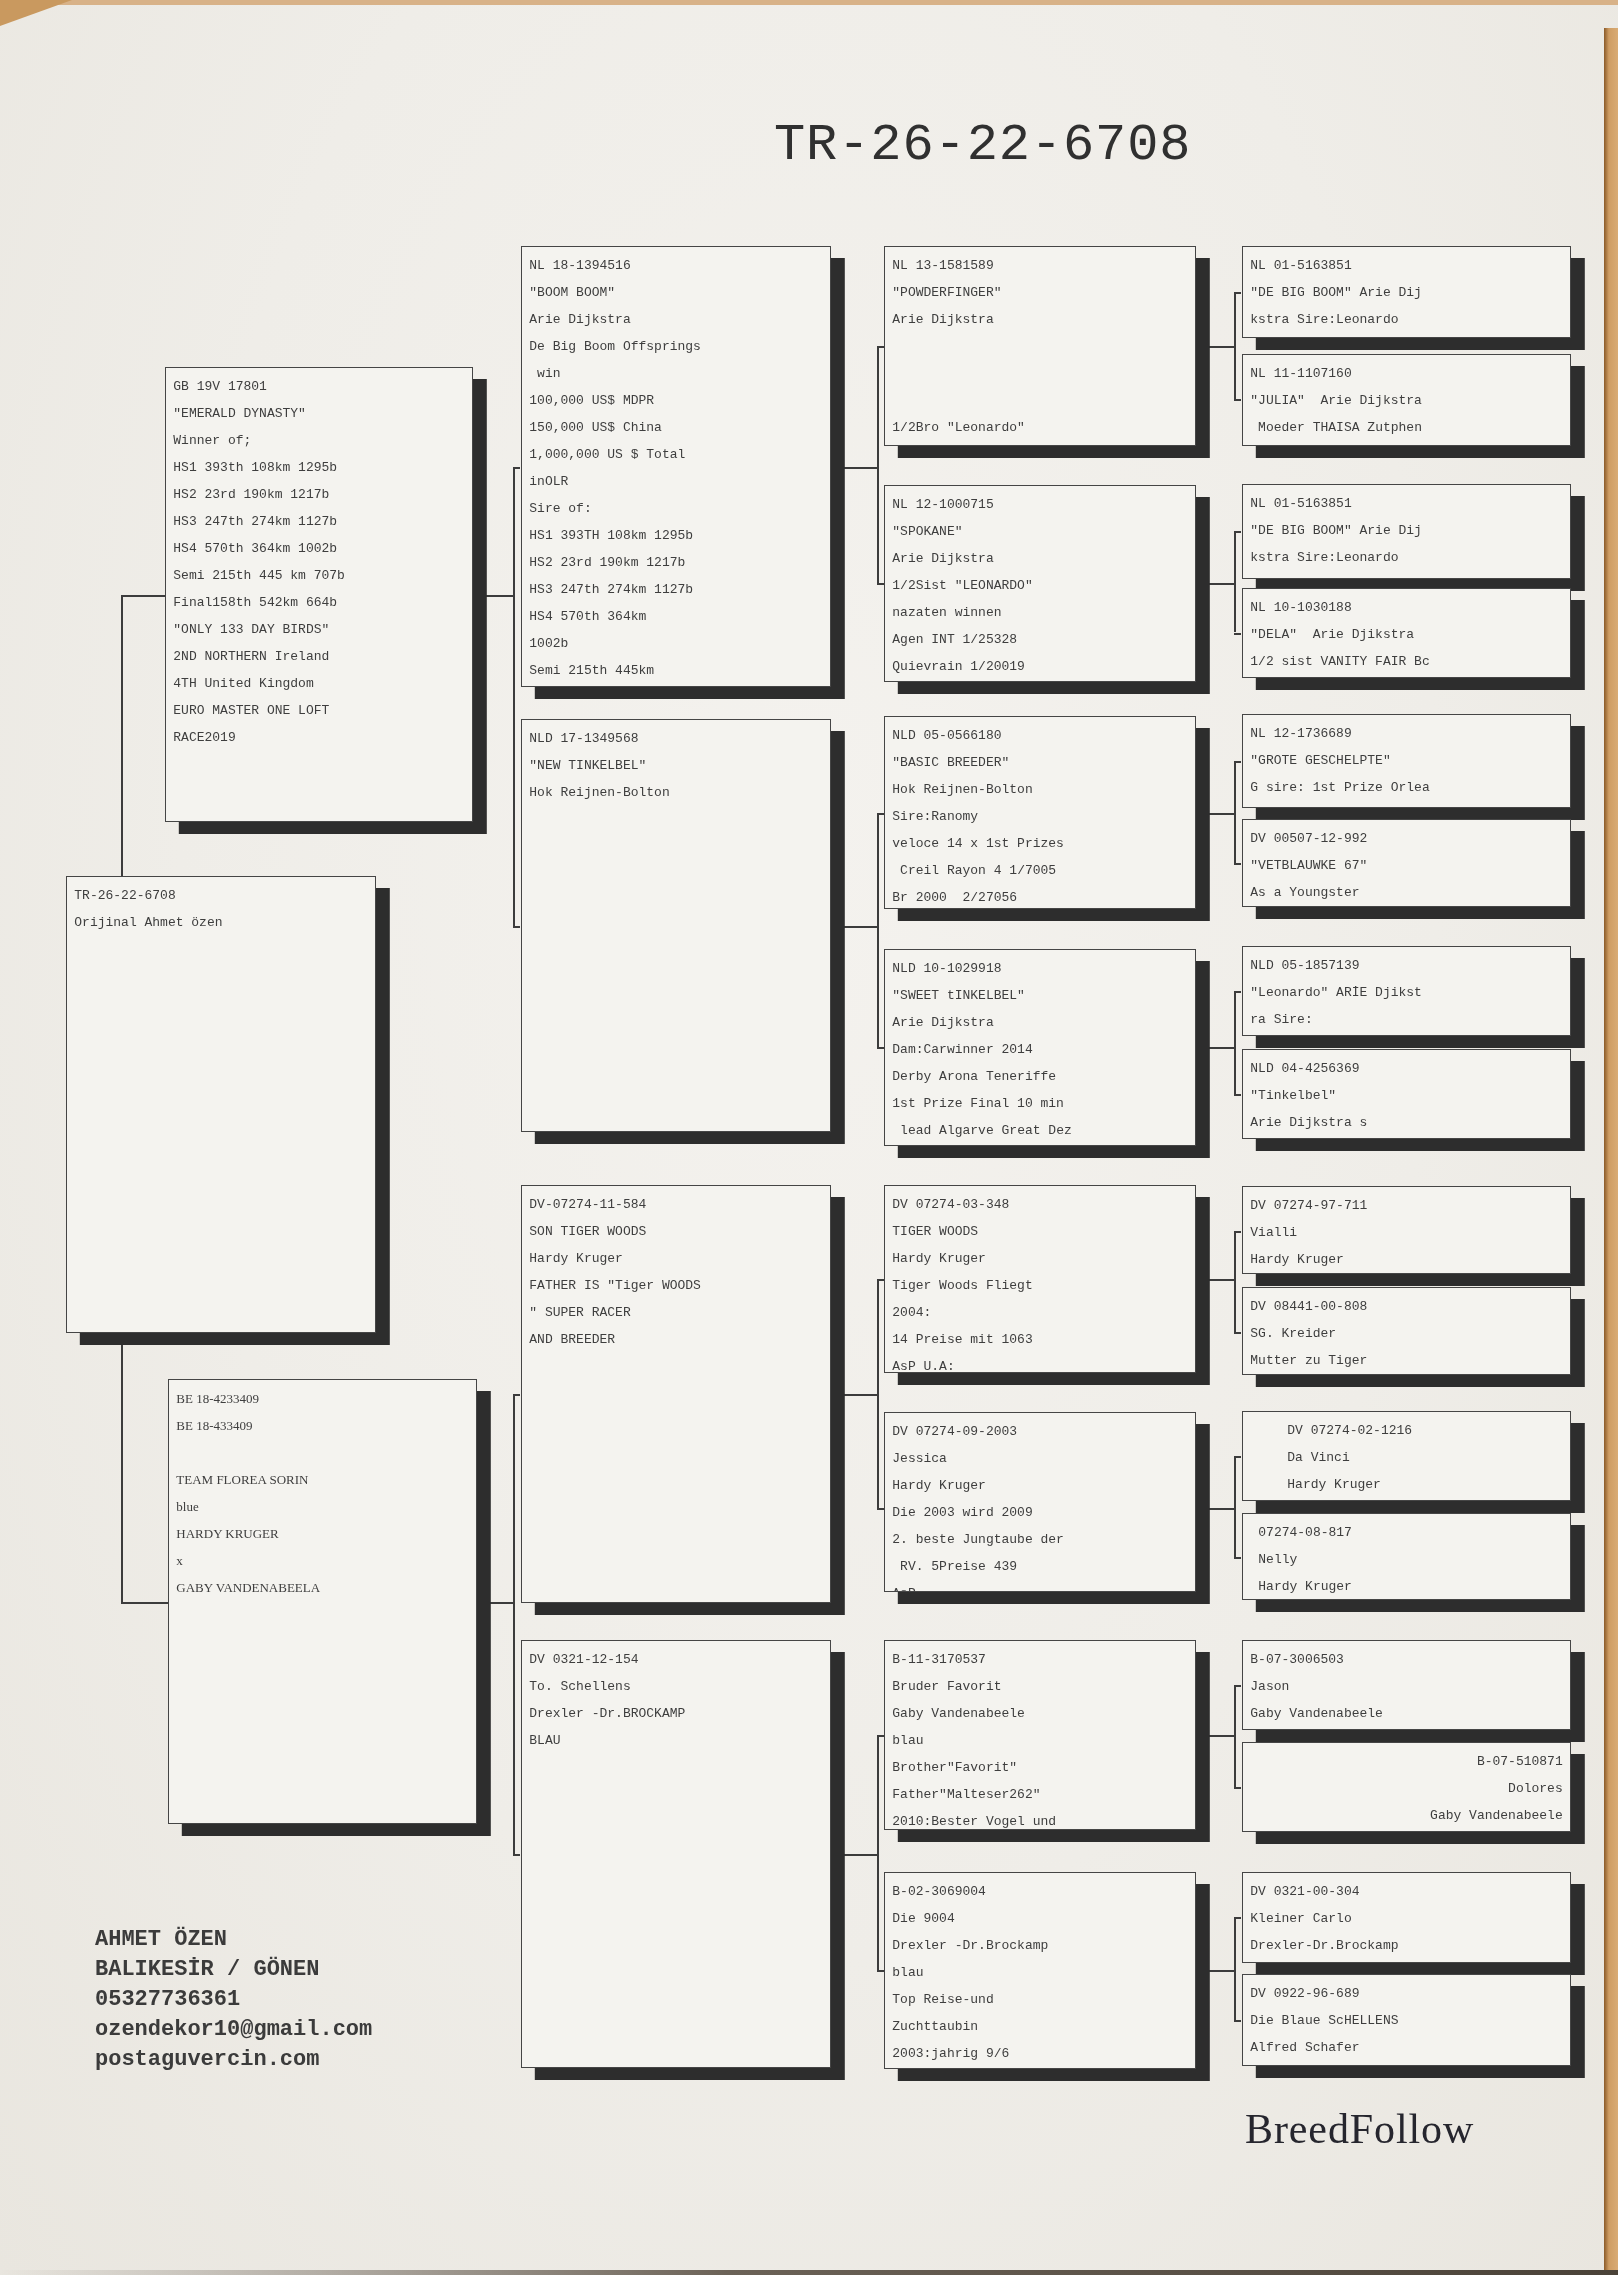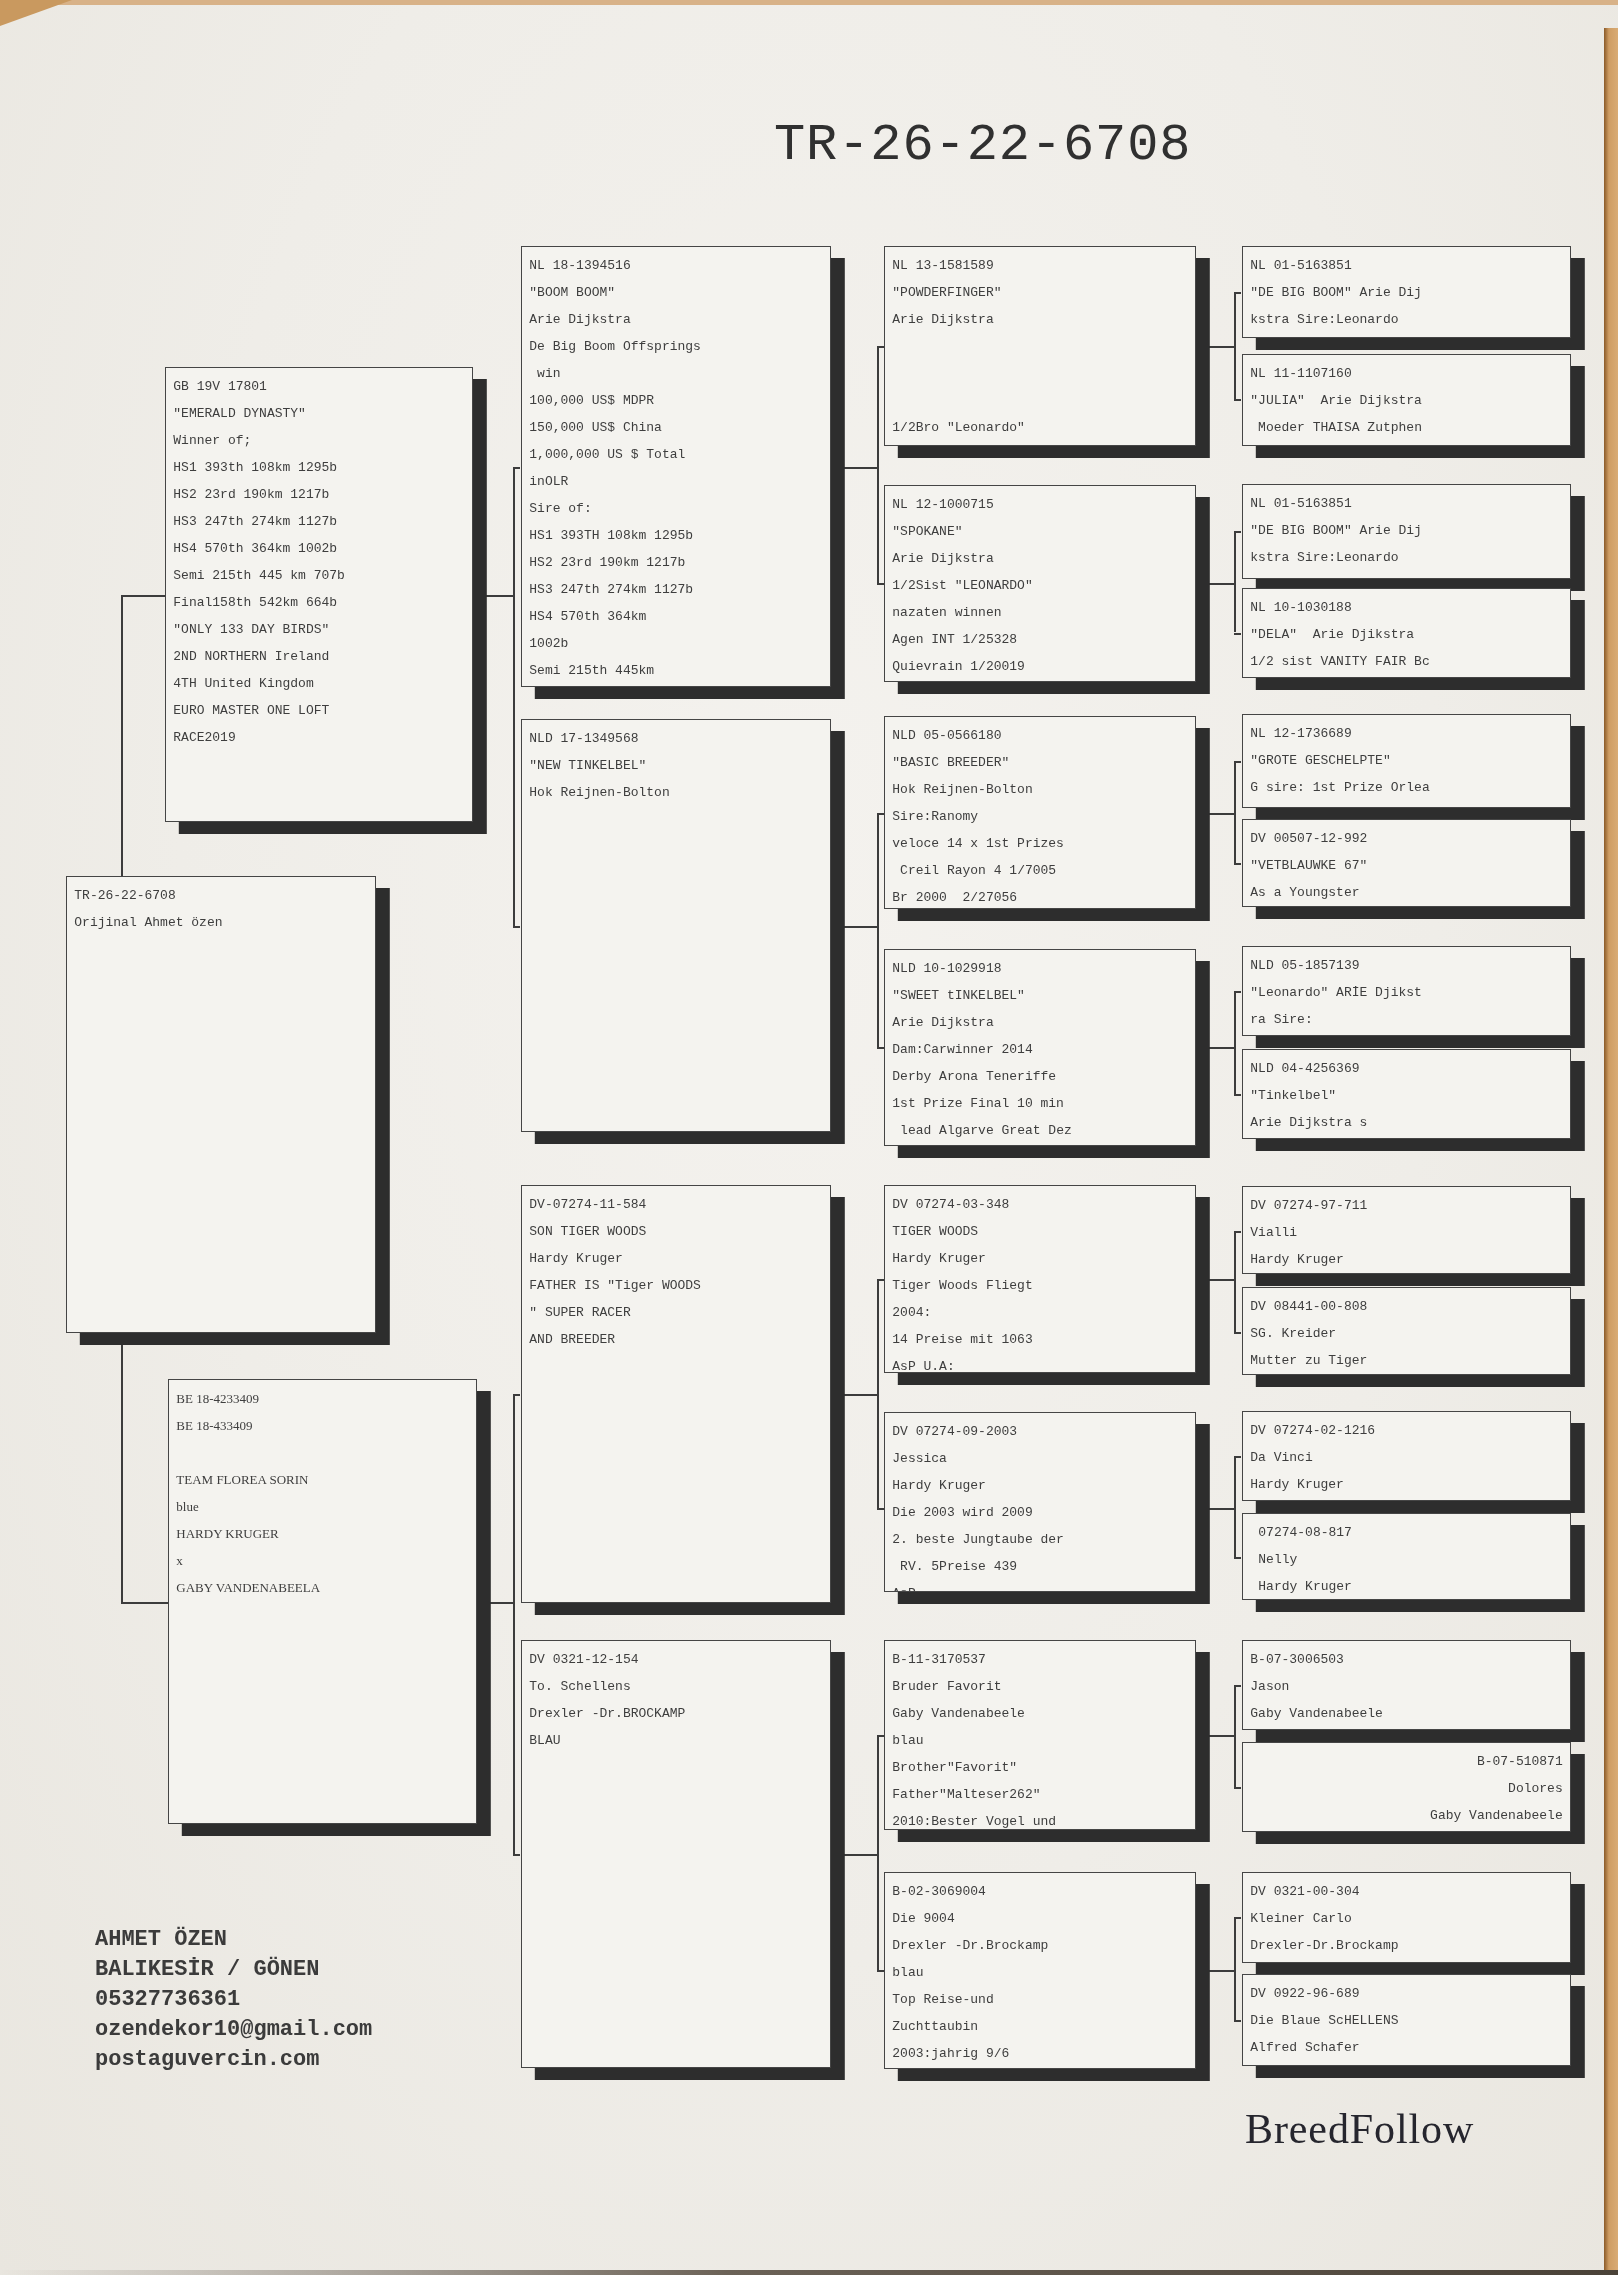--- a/index.html
+++ b/index.html
@@ -244,21 +244,21 @@
   <div class="box" style="left:1242px;top:1186px;width:329px;height:88px;">
     <div class="box-text">DV 07274-97-711
 Vialli
 Hardy Kruger</div>
   </div>
   <div class="box" style="left:1242px;top:1287px;width:329px;height:88px;">
     <div class="box-text">DV 08441-00-808
 SG. Kreider
 Mutter zu Tiger</div>
   </div>
-  <div class="box" style="left:1242px;top:1411px;width:329px;height:90px;">
+  <div class="box" style="left:1242px;top:1411px;width:329px;height:90px;padding-left:37px;">
     <div class="box-text">DV 07274-02-1216
 Da Vinci
 Hardy Kruger</div>
   </div>
   <div class="box" style="left:1242px;top:1513px;width:329px;height:87px;padding-left:8px;">
     <div class="box-text">07274-08-817
 Nelly
 Hardy Kruger</div>
   </div>
   <div class="box" style="left:1242px;top:1640px;width:329px;height:90px;">

